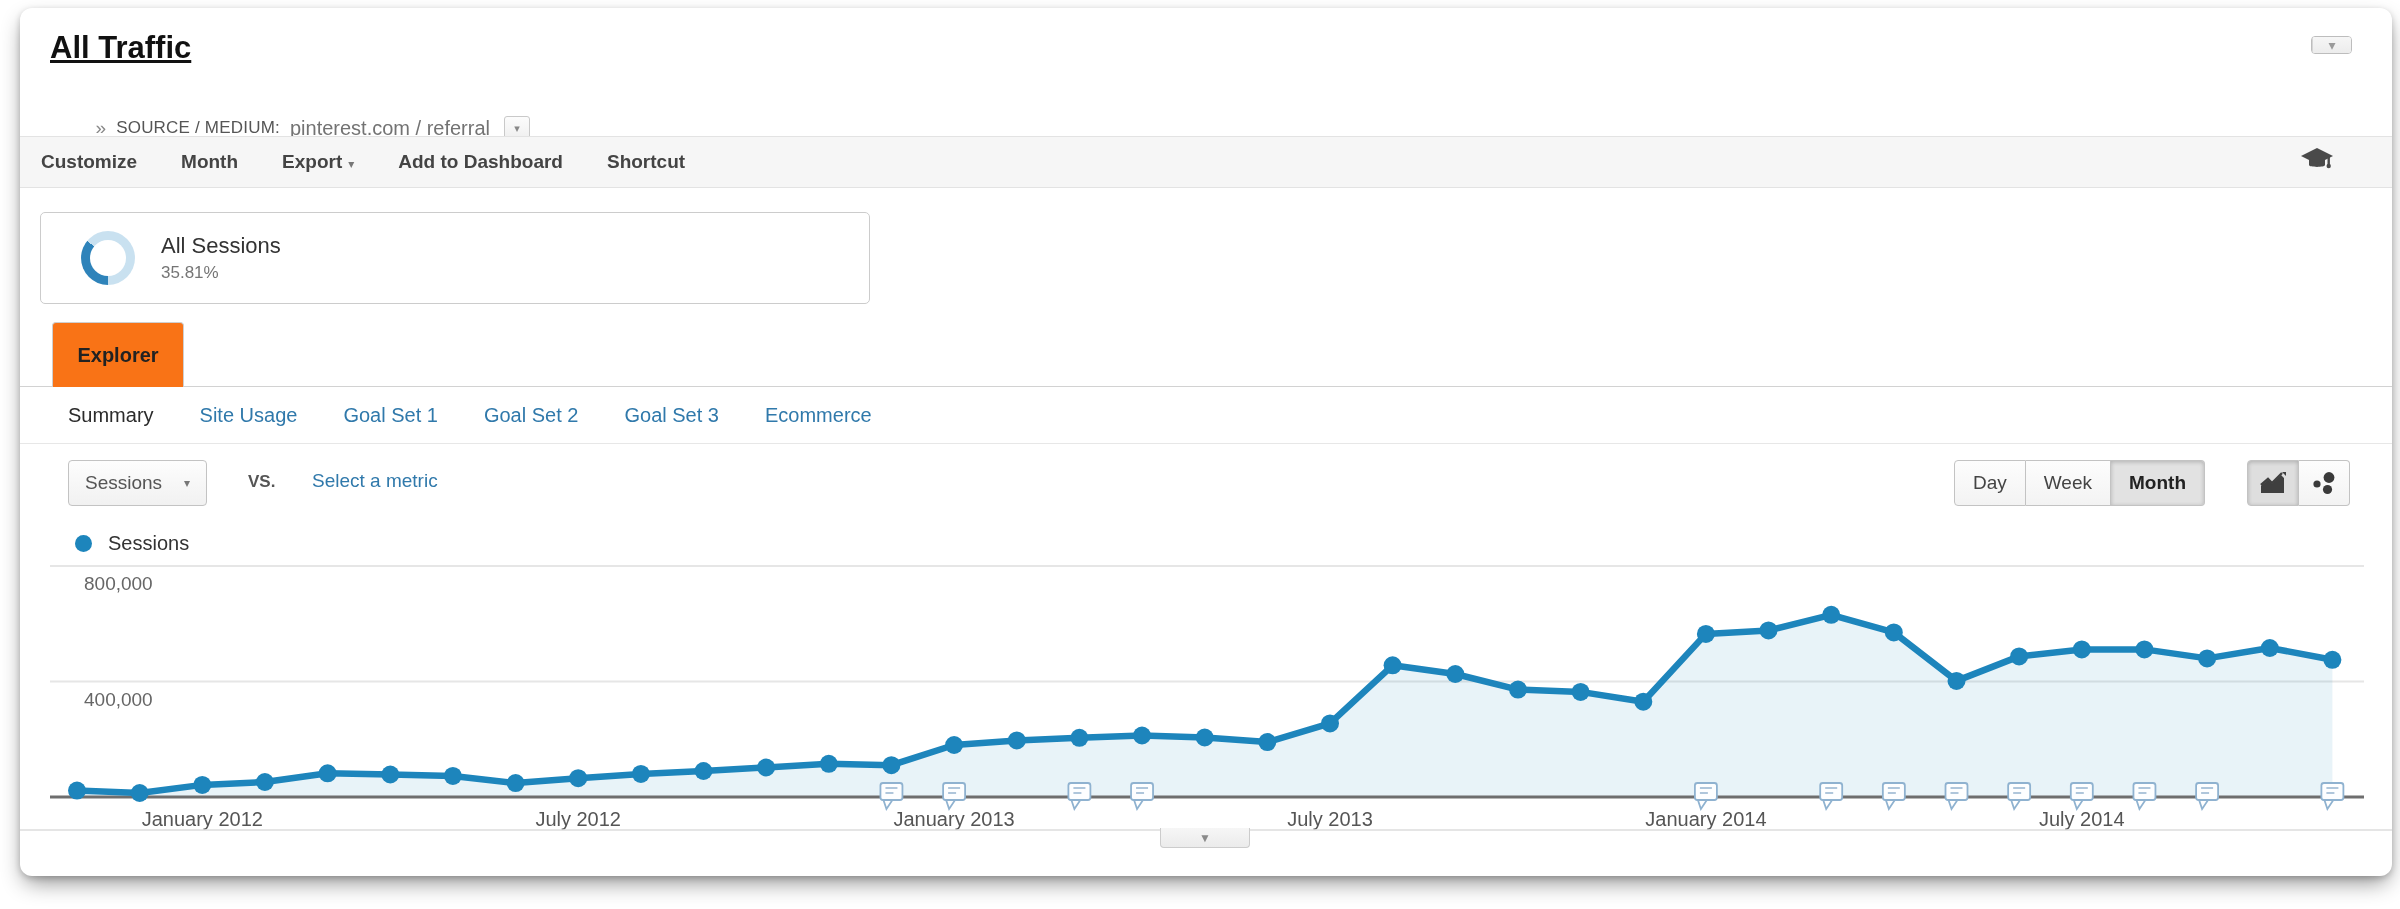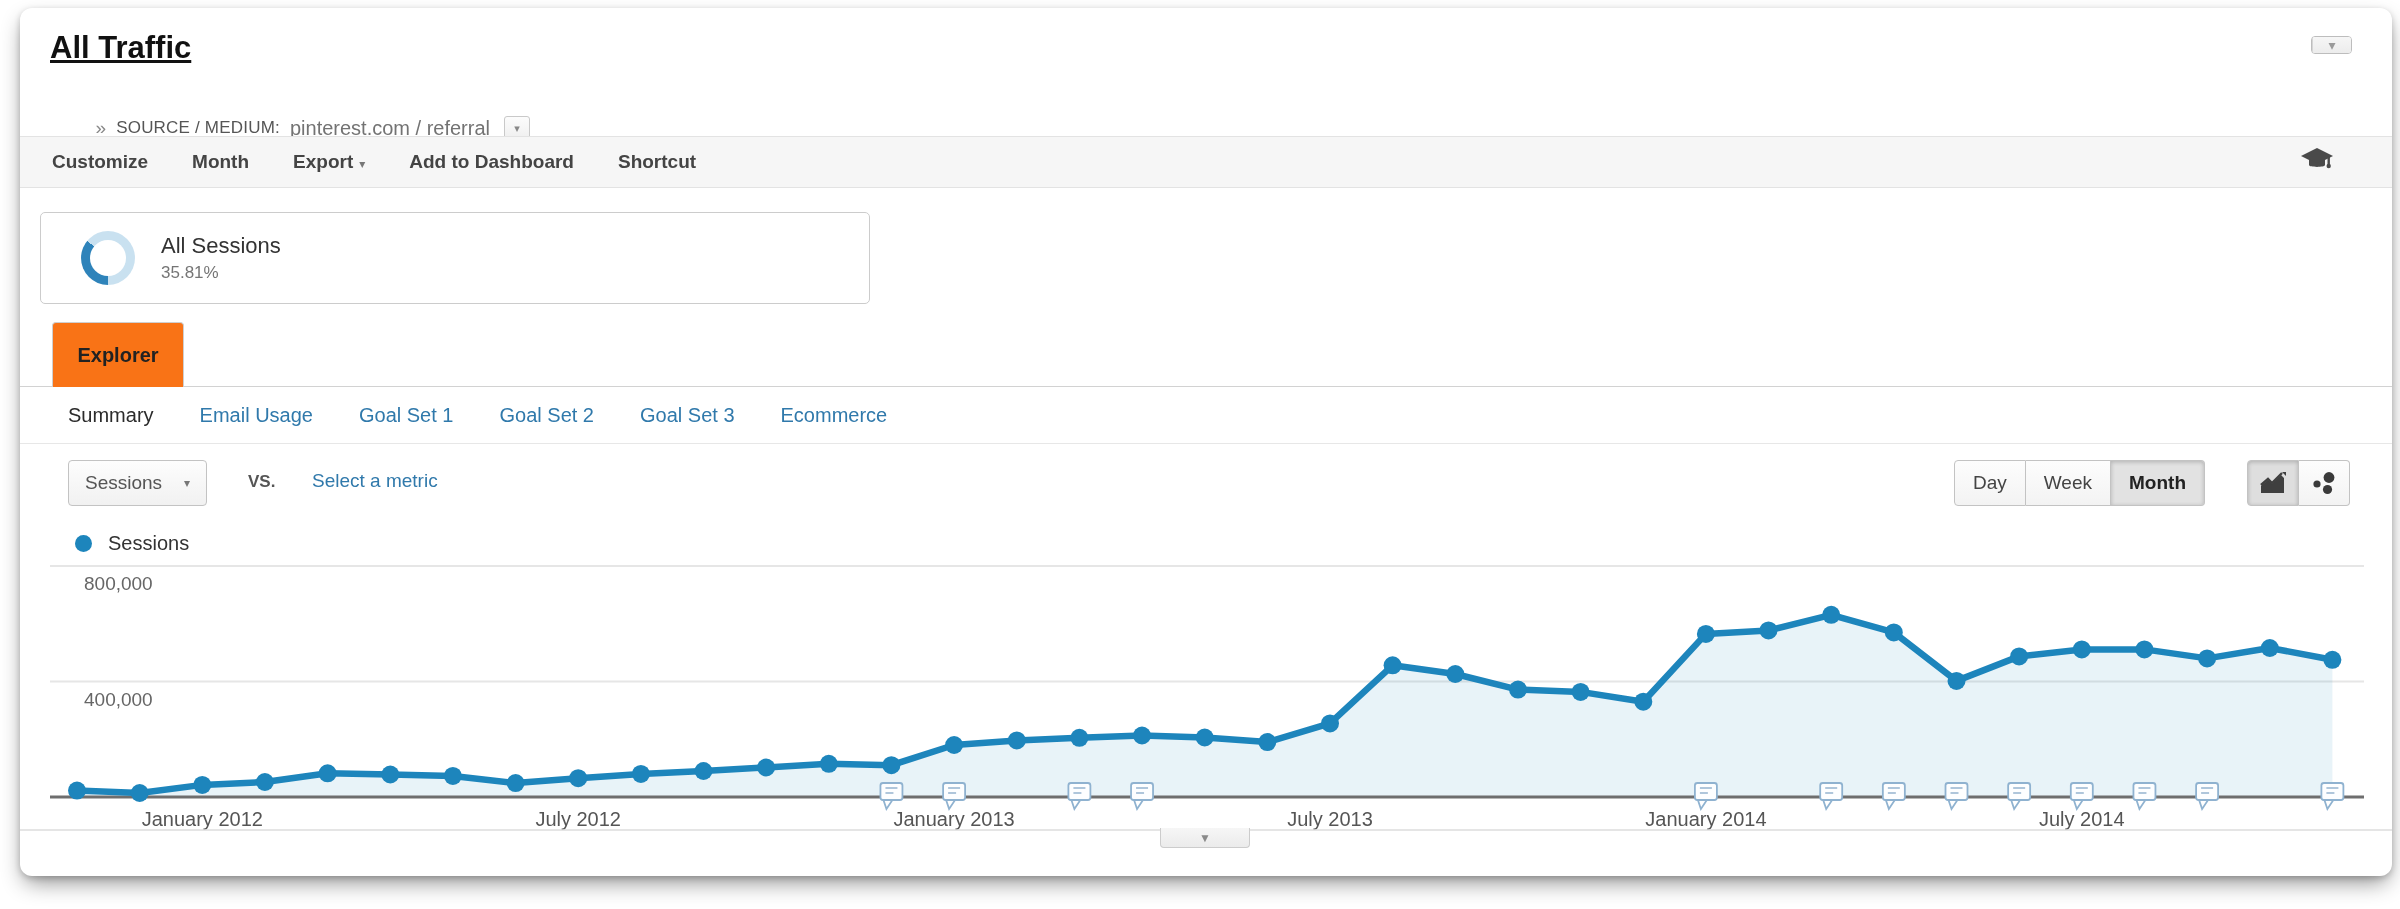--- a/index.html
+++ b/index.html
@@ -19,21 +19,21 @@
              background:linear-gradient(#fcfcfc,#efefef); color:#888; font-size:11px;
              display:flex; align-items:center; justify-content:center; margin-left:4px; cursor:pointer; }
   .daterange { position:absolute; right:40px; top:28px; display:flex; border:1px solid #bdbdbd;
                border-radius:4px; overflow:hidden; background:#fff; cursor:pointer; }
   .dr-text { padding:6px 16px; font-size:26px; color:#39424a; }
   .dr-caret { width:38px; background:linear-gradient(#f6f6f6,#ececec); border-left:1px solid #d5d5d5;
               display:flex; align-items:center; justify-content:center; color:#9a9a9a; font-size:14px; }
   
   .toolbar { position:absolute; left:0; top:128px; width:100%; height:52px; background:#f6f6f6;
              border-top:1px solid #e3e3e3; border-bottom:1px solid #e3e3e3;
-             display:flex; align-items:center; gap:44px; padding-left:32px; box-sizing:border-box; }
+             display:flex; align-items:center; gap:44px; padding-left:21px; box-sizing:border-box; }
   .tb-item { font-size:19px; font-weight:bold; color:#444; cursor:pointer; white-space:nowrap; }
   .tb-caret { font-size:12px; color:#777; margin-left:6px; }
   .tb-spacer { flex:1; }
   .tb-icon { margin-right:58px; cursor:pointer; }
   
   .segments { position:absolute; left:0; top:182px; width:100%; height:132px; background:#fff; }
   .seg-card { position:absolute; left:20px; top:22px; width:830px; height:92px;
               border:1px solid #cccccc; border-radius:5px; display:flex; align-items:center;
               padding-left:40px; box-sizing:border-box; background:#fff; cursor:pointer; }
   .donut { width:54px; height:54px; border-radius:50%;
@@ -139,21 +139,21 @@
         <div class="seg-pct">35.81%</div>
       </div>
     </div>
   </div>
 
   <div class="tabline"></div>
   <div class="explorer-tab">Explorer</div>
 
   <div class="subnav">
     <a class="subtab active" href="#">Summary</a>
-    <a class="subtab" href="#">Email Usage</a>
+    <a class="subtab" href="#">Site Usage</a>
     <a class="subtab" href="#">Goal Set 1</a>
     <a class="subtab" href="#">Goal Set 2</a>
     <a class="subtab" href="#">Goal Set 3</a>
     <a class="subtab" href="#">Ecommerce</a>
   </div>
   <div class="subnav-divider"></div>
 
   <div class="controls">
     <div class="metric-btn">
       <span>Sessions</span>

